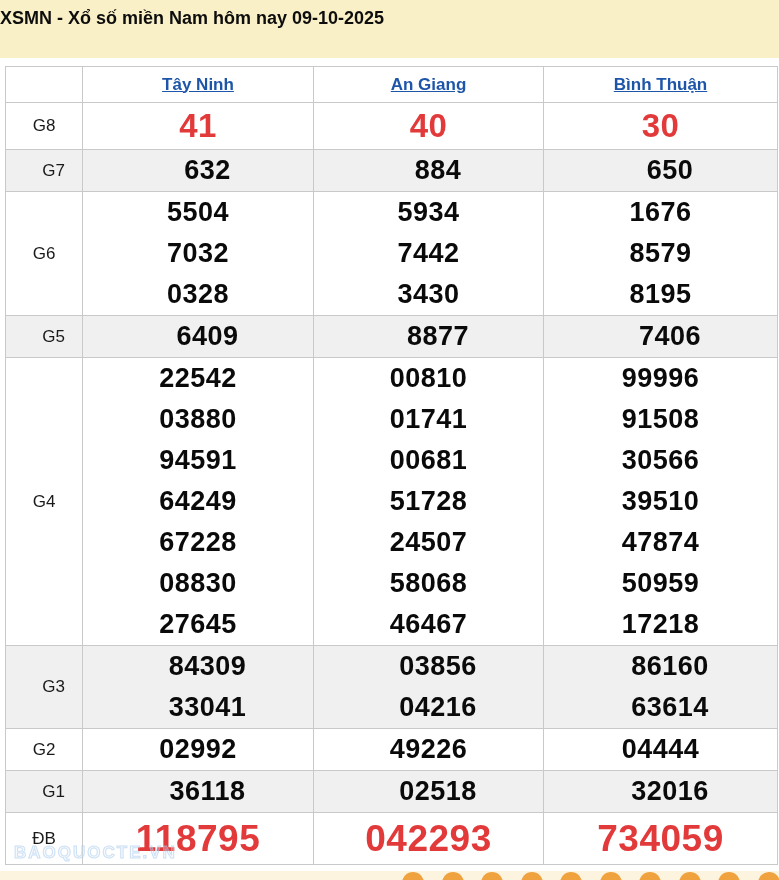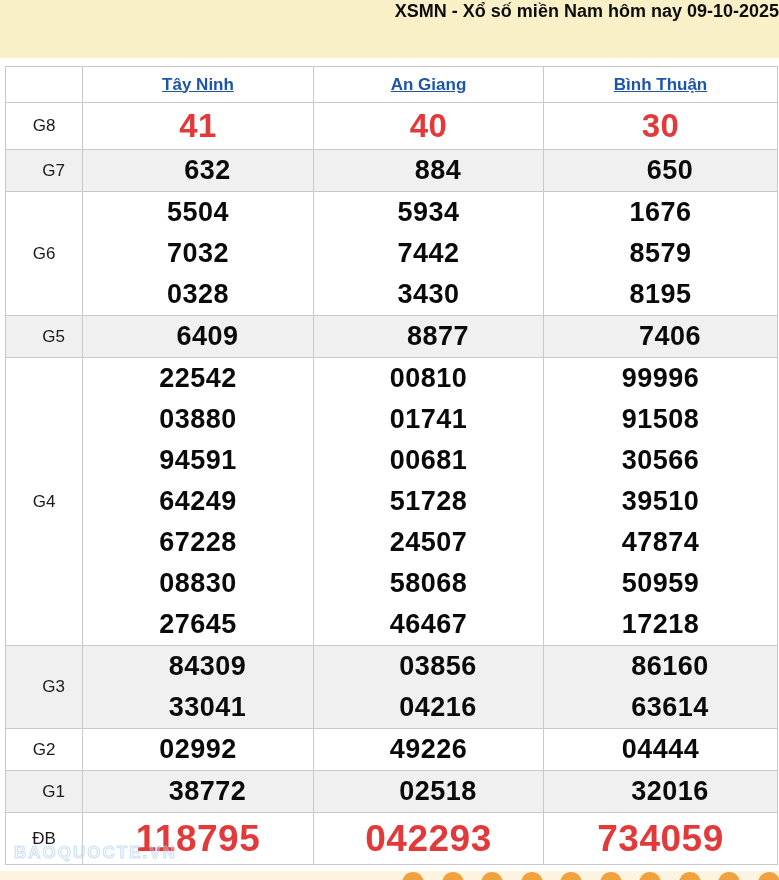--- a/index.html
+++ b/index.html
@@ -11,21 +11,21 @@
     --strip-bg:#fcf4df;
     --ball-orange:#f0a23f;
     --watermark-blue:#b9d4ee;
   }
   *{box-sizing:border-box;margin:0;padding:0;}
   html,body{width:779px;height:880px;overflow:hidden;background:#fff;
     font-family:"Liberation Sans","DejaVu Sans",sans-serif;color:#111;}
   .page{position:relative;width:779px;height:880px;}
 
   
-  .top-band{width:779px;height:58px;background:var(--band-bg);text-align:right;}
+  .top-band{width:779px;height:58px;background:var(--band-bg);text-align:left;padding-top:7px;}
   .title{font-size:18px;font-weight:bold;color:#0d0d0d;line-height:22px;}
   .breadcrumb{margin-top:4px;font-size:15px;color:#222;}
   .breadcrumb a{color:var(--link-blue);text-decoration:underline;cursor:pointer;}
   .bc-sep{margin:0 5px;color:#222;}
 
   
   table.results{border-collapse:collapse;margin:8px 0 16px 5px;width:772px;table-layout:fixed;}
   table.results td,table.results th{border:1px solid var(--border);text-align:center;vertical-align:middle;padding:0;}
   thead th{height:36px;background:#fff;}
   thead a{color:var(--link-blue);font-size:17px;font-weight:bold;text-decoration:underline;cursor:pointer;}
@@ -183,21 +183,21 @@
           <td class="nums">
             <div class="num">49226</div>
           </td>
           <td class="nums">
             <div class="num">04444</div>
           </td>
         </tr>
         <tr class="shade">
           <td class="prize">G1</td>
           <td class="nums">
-            <div class="num">38772</div>
+            <div class="num">36118</div>
           </td>
           <td class="nums">
             <div class="num">02518</div>
           </td>
           <td class="nums">
             <div class="num">32016</div>
           </td>
         </tr>
         <tr>
           <td class="prize">ĐB</td>

